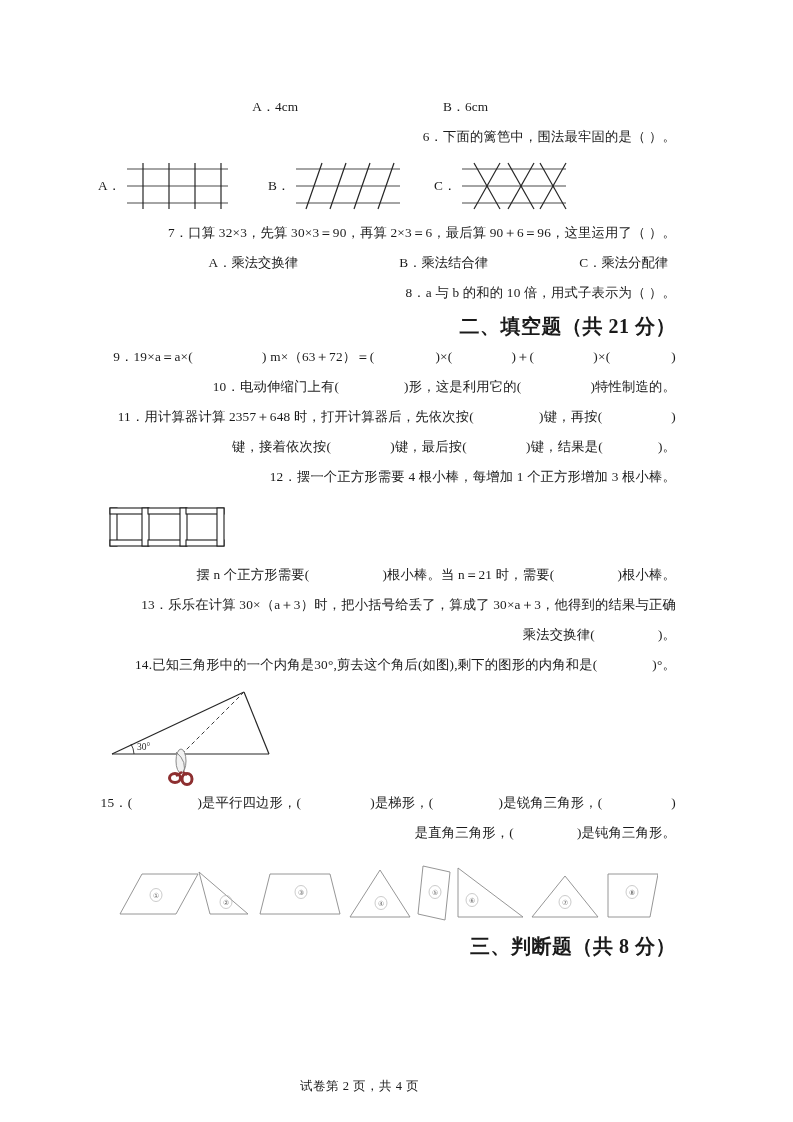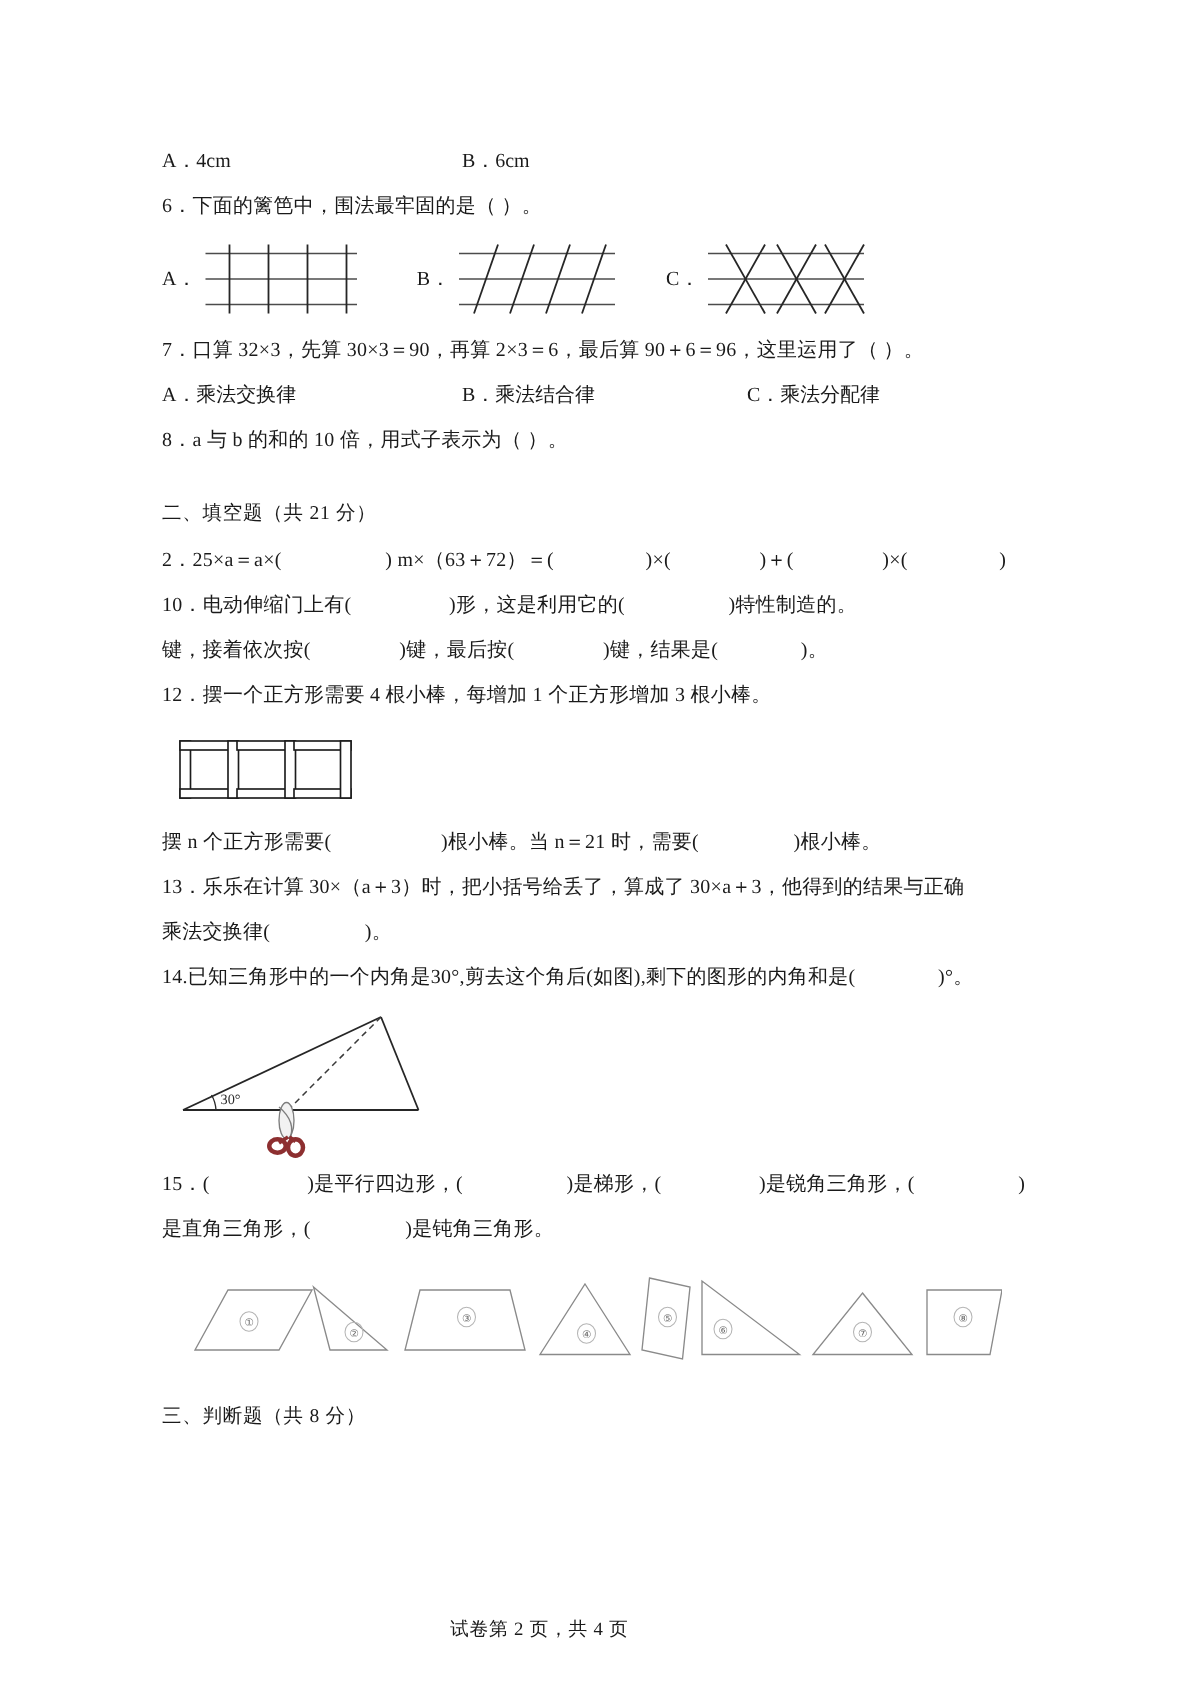--- a/index.html
+++ b/index.html
@@ -17,37 +17,38 @@
   }
   .page {
     position: absolute;
     left: 0; top: 0;
     width: 793px;
     height: 1122px;
     padding: 0;
   }
   .content {
     position: absolute;
-    left: 108px;
+    left: 98px;
     top: 92px;
     width: 578px;
+    text-align: right;
   }
 
   
   .qline {
     font-size: 13.3px;
     line-height: 30px;
     white-space: nowrap;
     letter-spacing: 0.2px;
   }
   .sec-head {
-    font-size: 13px;
-    font-weight: normal;
+    font-size: 20px;
+    font-weight: bold;
     line-height: 32px;
-    margin-top: 18px;
+    margin-top: 2px;
     letter-spacing: 0.5px;
   }
   .blank {
     display: inline-block;
   }
   .opts {
     display: flex;
     font-size: 13.3px;
     line-height: 30px;
   }
@@ -173,21 +174,21 @@
       <span class="opt-a">A．乘法交换律</span>
       <span class="opt-b">B．乘法结合律</span>
       <span class="opt-c">C．乘法分配律</span>
     </div>
 
     <div class="qline">8．a 与 b 的和的 10 倍，用式子表示为（    ）。</div>
 
     <div class="sec-head">二、填空题（共 21 分）</div>
 
     <div class="qline">
-      <span>2．25×a＝a×(</span>
+      <span>9．19×a＝a×(</span>
       <span class="blank" style="width:62px"></span>
       <span>)   m×（63＋72）＝(</span>
       <span class="blank" style="width:54px"></span>
       <span>)×(</span>
       <span class="blank" style="width:52px"></span>
       <span>)＋(</span>
       <span class="blank" style="width:52px"></span>
       <span>)×(</span>
       <span class="blank" style="width:54px"></span>
       <span>)</span>
@@ -195,20 +196,27 @@
 
     <div class="qline">
       <span>10．电动伸缩门上有(</span>
       <span class="blank" style="width:58px"></span>
       <span>)形，这是利用它的(</span>
       <span class="blank" style="width:62px"></span>
       <span>)特性制造的。</span>
     </div>
 
     <div class="qline">
+      <span>11．用计算器计算 2357＋648 时，打开计算器后，先依次按(</span>
+      <span class="blank" style="width:58px"></span>
+      <span>)键，再按(</span>
+      <span class="blank" style="width:62px"></span>
+      <span>)</span>
+    </div>
+    <div class="qline">
       <span>键，接着依次按(</span>
       <span class="blank" style="width:52px"></span>
       <span>)键，最后按(</span>
       <span class="blank" style="width:52px"></span>
       <span>)键，结果是(</span>
       <span class="blank" style="width:48px"></span>
       <span>)。</span>
     </div>
 
     <div class="qline">12．摆一个正方形需要 4 根小棒，每增加 1 个正方形增加 3 根小棒。</div>

